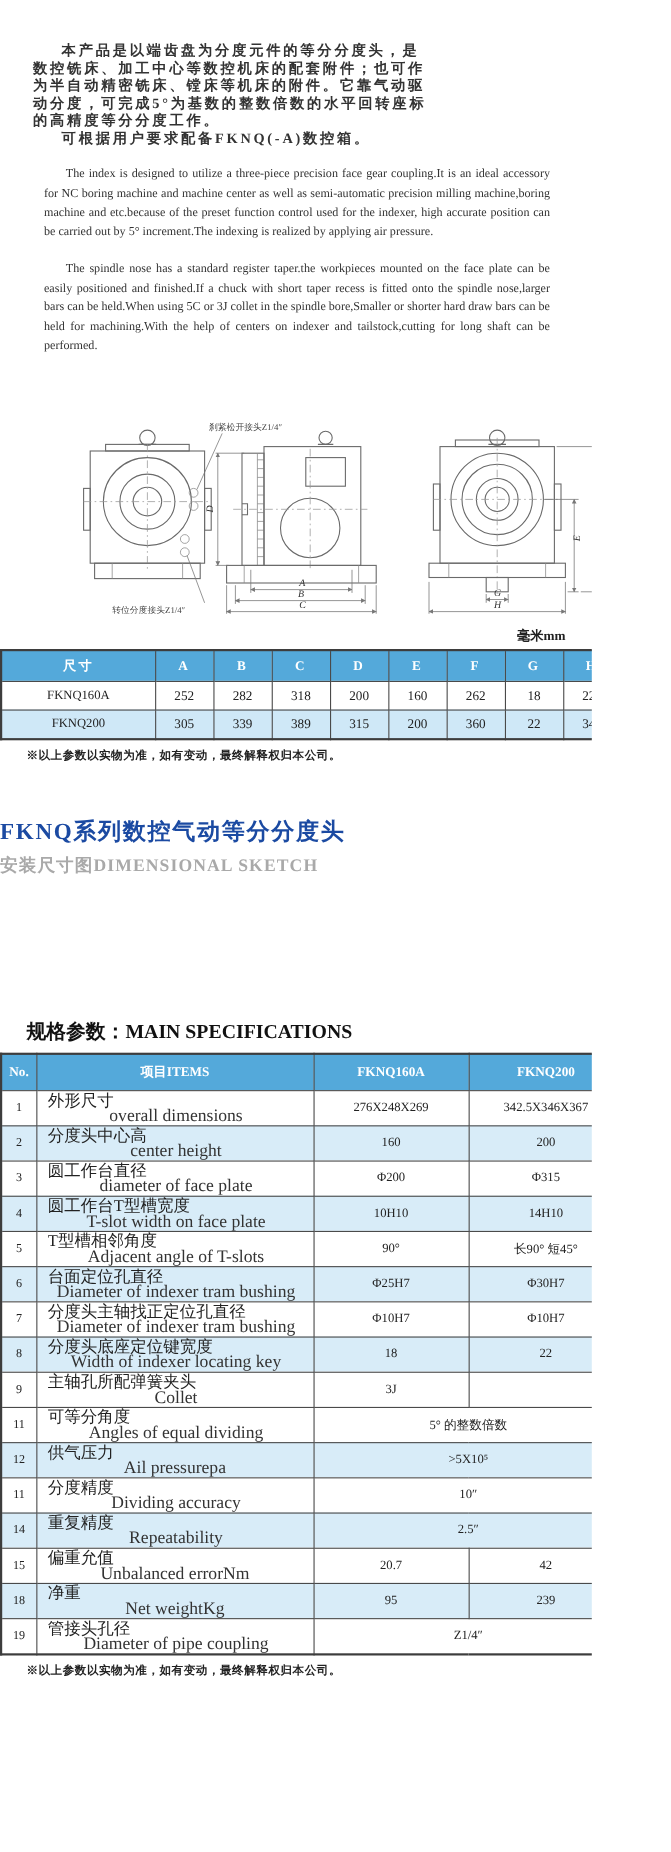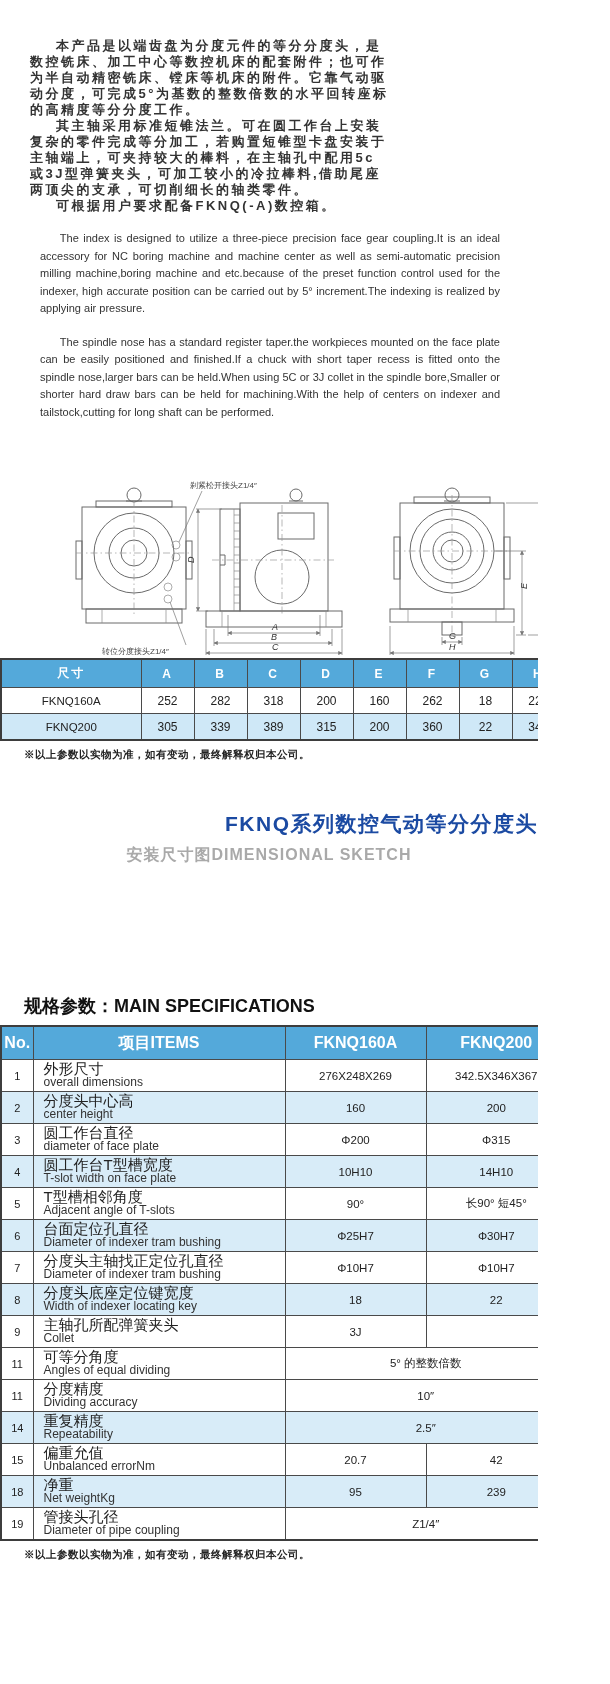--- a/index.html
+++ b/index.html
@@ -1,17 +1,17 @@
 <!DOCTYPE html>
 <html><head>
 <meta charset="utf-8">
 <style>
   html,body{margin:0;padding:0;background:#ffffff;}
   .page{position:relative;width:538px;height:1684px;overflow:hidden;background:#fff;
-        font-family:Liberation Sans, sans-serif;color:#222;}
+        font-family:Liberation Serif, serif;color:#222;}
 
   
   .intro-cn{margin:38px 26px 0 30px;width:360px;}
   .intro-cn p{margin:0;font-size:13px;font-weight:bold;line-height:16px;
               letter-spacing:2.5px;text-indent:2em;color:#333;}
 
   
   .intro-en{margin:14px 22px 0 24px;}
   .intro-en p{margin:16px;font-size:11px;line-height:17.5px;color:#333;
               text-align:justify;text-indent:1.8em;}
@@ -32,47 +32,46 @@
   .dim-table{margin:3px auto 0;width:566px;border:2px solid #3d3d3d;}
   .dim-table th{background:#54a9da;color:#fff;font-size:12px;font-weight:bold;
                 height:25px;border:1px solid #4a4a4a;letter-spacing:2px;}
   .dim-table td{font-size:12px;text-align:center;height:23px;border:1px solid #4a4a4a;background:#fff;}
   .dim-table tr.alt td{background:#cfe8f7;}
   .dim-table td:first-child{font-size:11.5px;}
 
   .note{margin:7px 24px 0;font-size:10.5px;font-weight:bold;color:#222;letter-spacing:.5px;}
 
   
-  .title{margin:48px 0 0;text-align:right;font-size:21px;font-weight:bold;
+  .title{margin:48px 0 0;text-align:left;font-size:21px;font-weight:bold;
          color:#1b4aa2;letter-spacing:1.5px;}
-  .subtitle{margin:7px 0 0;text-align:center;font-size:16px;font-weight:bold;
+  .subtitle{margin:7px 0 0;text-align:left;font-size:16px;font-weight:bold;
             color:#a9a9a9;letter-spacing:1px;}
 
   
   .spec-label{margin:128px 24px 7px;font-size:18px;font-weight:bold;color:#111;}
   .spec-table{margin:0 auto;width:566px;border:2px solid #3d3d3d;}
-  .spec-table th{background:#54a9da;color:#fff;font-size:16px;font-weight:bold;
+  .spec-table th{background:#54a9da;color:#fff;font-size:12px;font-weight:bold;
                  height:30px;border:1px solid #4a4a4a;}
   .spec-table td{border:1px solid #4a4a4a;padding:0;background:#fff;}
   .spec-table tr.alt td{background:#d8ecf8;}
   .spec-table td.no{text-align:center;font-size:11px;height:31px;}
   .spec-table td.item{padding:2px 8px 2px 10px;vertical-align:middle;}
   .item-cn{font-size:15px;line-height:14px;color:#222;}
-  .item-en{font-size:12px;line-height:13px;color:#333;display:flex;justify-content:flex-start;}
+  .item-en{font-size:16px;line-height:13px;color:#333;display:flex;justify-content:center;}
   .item-en .unit{padding-right:2px;color:#333;}
   .spec-table td.val{text-align:center;font-size:11.5px;color:#222;}
 </style>
 </head>
 <body>
 
 <div class="page">
 
   <section class="intro-cn">
     <p>本产品是以端齿盘为分度元件的等分分度头，是数控铣床、加工中心等数控机床的配套附件；也可作为半自动精密铣床、镗床等机床的附件。它靠气动驱动分度，可完成5°为基数的整数倍数的水平回转座标的高精度等分分度工作。</p>
-    <p>其主轴采用标准短锥法兰。可在圆工作台上安装复杂的零件完成等分加工，若购置短锥型卡盘安装于主轴端上，可夹持较大的棒料，在主轴孔中配用5c或3J型弹簧夹头，可加工较小的冷拉棒料,借助尾座两顶尖的支承，可切削细长的轴类零件。</p>
     <p>可根据用户要求配备FKNQ(-A)数控箱。</p>
   </section>
 
   <section class="intro-en">
     <p>The index is designed to utilize a three-piece precision face gear coupling.It is an ideal accessory for NC boring machine and machine center as well as semi-automatic precision milling machine,boring machine and etc.because of the preset function control used for the indexer, high accurate position can be carried out by 5° increment.The indexing is realized by applying air pressure.</p>
     <p>The spindle nose has a standard register taper.the workpieces mounted on the face plate can be easily positioned and finished.If a chuck with short taper recess is fitted onto the spindle nose,larger bars can be held.When using 5C or 3J collet in the spindle bore,Smaller or shorter hard draw bars can be held for machining.With the help of centers on indexer and tailstock,cutting for long shaft can be performed.</p>
   </section>
 
   <section class="drawing">
     <svg viewBox="0 0 566 212" width="566" height="212">
@@ -170,20 +169,21 @@
         <line class="dim" x1="48" y1="193" x2="68" y2="193" marker-start="url(#arr)" marker-end="url(#arr)"></line>
         <text class="dim-txt" x="55" y="190">G</text>
         <line class="dim" x1="-4" y1="177" x2="-4" y2="207"></line>
         <line class="dim" x1="120" y1="177" x2="120" y2="207"></line>
         <line class="dim" x1="-4" y1="204" x2="120" y2="204" marker-start="url(#arr)" marker-end="url(#arr)"></line>
         <text class="dim-txt" x="55" y="201">H</text>
       </g>
     </svg>
   </section>
 
+  <div class="unit-label">毫米mm</div>
 
   <table class="dim-table">
       <colgroup>
         <col style="width: 140px;">
         <col style="width: 53px;">
         <col style="width: 53px;">
         <col style="width: 53px;">
         <col style="width: 53px;">
         <col style="width: 53px;">
         <col style="width: 53px;">
@@ -354,20 +354,31 @@
         <tr>
           <td class="no">11</td>
           <td class="item">
             <div class="item-cn">可等分角度</div>
             <div class="item-en">
               <span class="en-text">Angles of equal dividing</span>
             </div>
           </td>
           <td class="val" colspan="2">5° 的整数倍数</td>
         </tr>
+        <tr class="alt">
+          <td class="no">12</td>
+          <td class="item">
+            <div class="item-cn">供气压力</div>
+            <div class="item-en">
+              <span class="en-text">Ail pressure</span>
+              <span class="unit">pa</span>
+            </div>
+          </td>
+          <td class="val" colspan="2">&gt;5X10⁵</td>
+        </tr>
         <tr>
           <td class="no">11</td>
           <td class="item">
             <div class="item-cn">分度精度</div>
             <div class="item-en">
               <span class="en-text">Dividing accuracy</span>
             </div>
           </td>
           <td class="val" colspan="2">10″</td>
         </tr>

